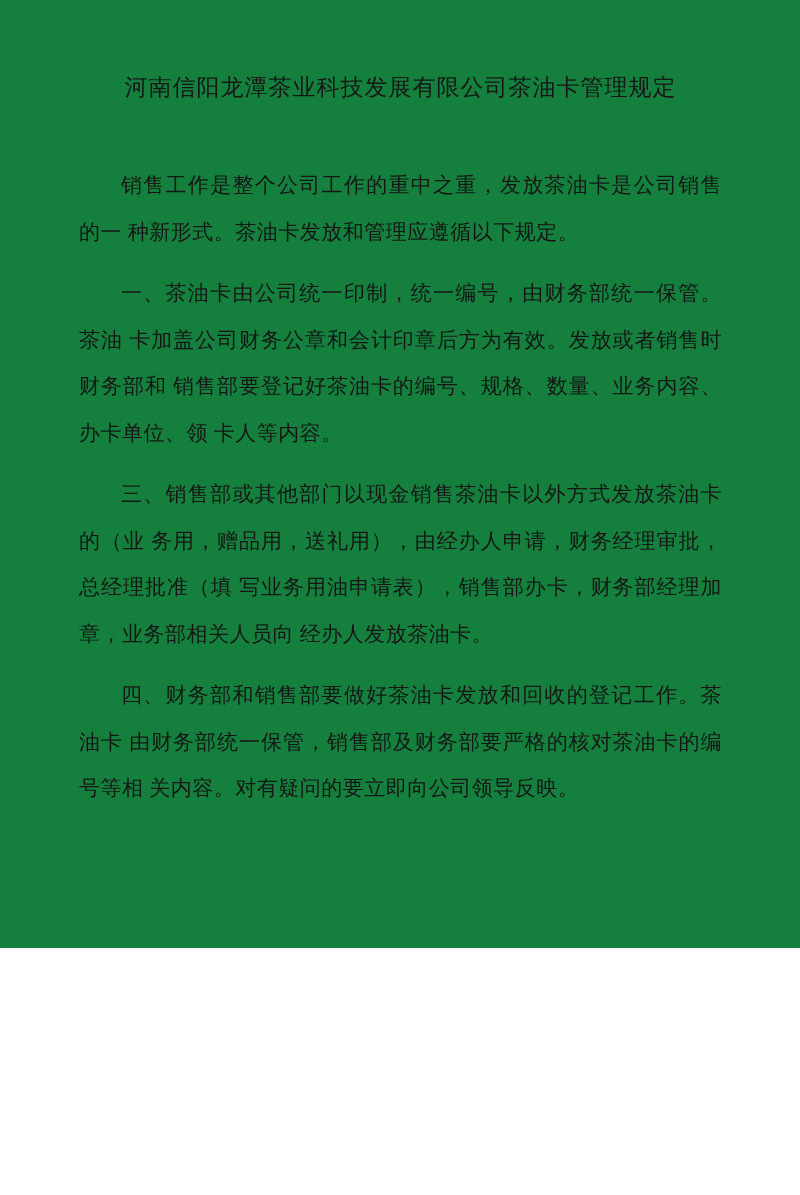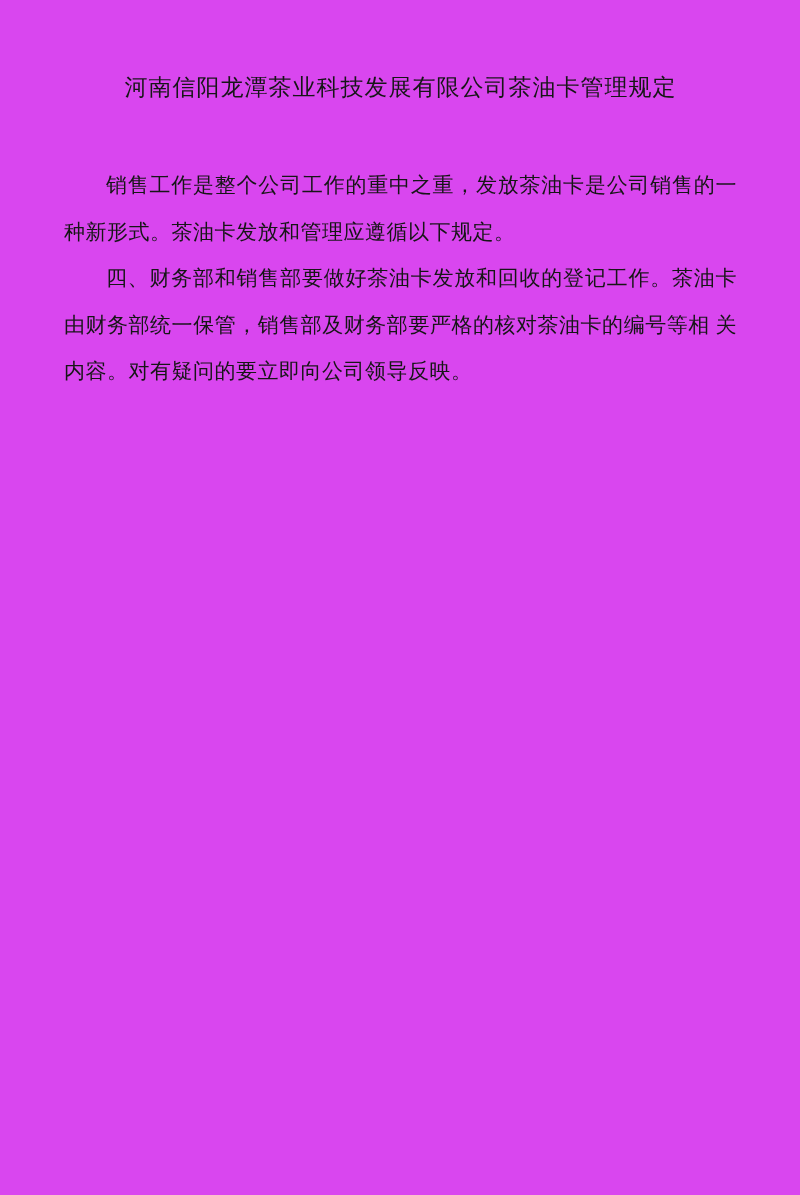--- a/index.html
+++ b/index.html
@@ -8,48 +8,50 @@
     background: #ffffff;
   }
   body {
     width: 800px;
     height: 1195px;
     overflow: hidden;
   }
   .page {
     box-sizing: border-box;
     width: 800px;
-    height: 1195px;
-    background: #d946ef;
+    height: 948px;
+    background: #15803d;
     padding: 72px 63px 40px 64px;
     font-family: "Liberation Serif", "DejaVu Serif", serif;
     color: #161616;
   }
   .doc-title {
     font-size: 23px;
     font-weight: normal;
     text-align: center;
     margin: 0 0 58px 0;
     letter-spacing: 1px;
     line-height: 32px;
   }
   .doc-body p {
-    margin: 0;
+    margin: 15px;
     font-size: 21px;
     line-height: 46.5px;
     text-align: justify;
     text-justify: inter-character;
     text-indent: 2em;
     letter-spacing: 0.5px;
     word-break: break-all;
   }
 </style>
 </head>
 <body>
 
 <div class="page">
   <h1 class="doc-title">河南信阳龙潭茶业科技发展有限公司茶油卡管理规定</h1>
 
   <div class="doc-body">
     <p>销售工作是整个公司工作的重中之重，发放茶油卡是公司销售的一 种新形式。茶油卡发放和管理应遵循以下规定。</p>
+    <p>一、茶油卡由公司统一印制，统一编号，由财务部统一保管。茶油 卡加盖公司财务公章和会计印章后方为有效。发放或者销售时财务部和 销售部要登记好茶油卡的编号、规格、数量、业务内容、办卡单位、领 卡人等内容。</p>
+    <p>三、销售部或其他部门以现金销售茶油卡以外方式发放茶油卡的（业 务用，赠品用，送礼用），由经办人申请，财务经理审批，总经理批准（填 写业务用油申请表），销售部办卡，财务部经理加章，业务部相关人员向 经办人发放茶油卡。</p>
     <p>四、财务部和销售部要做好茶油卡发放和回收的登记工作。茶油卡 由财务部统一保管，销售部及财务部要严格的核对茶油卡的编号等相 关内容。对有疑问的要立即向公司领导反映。</p>
   </div>
 </div>
 
 </body></html>

